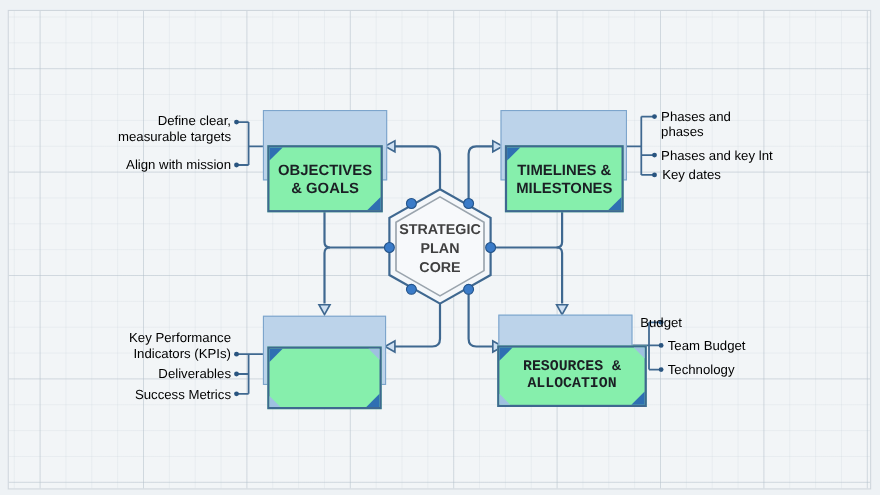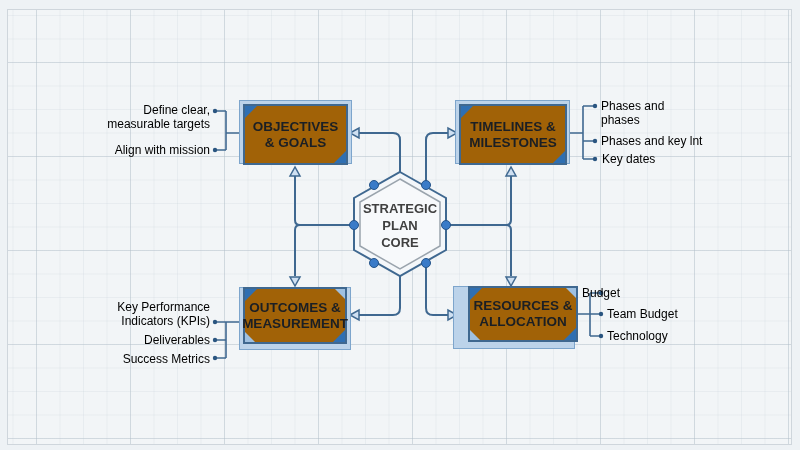--- a/index.html
+++ b/index.html
@@ -16,24 +16,25 @@
       linear-gradient(to right, rgba(180,192,202,0.45) 1px, transparent 1px),
       linear-gradient(to bottom, rgba(180,192,202,0.45) 1px, transparent 1px),
       linear-gradient(to right, rgba(200,210,218,0.25) 1px, transparent 1px),
       linear-gradient(to bottom, rgba(200,210,218,0.25) 1px, transparent 1px);
     background-size: 94px 94px, 94px 94px, 23.5px 23.5px, 23.5px 23.5px;
     background-position: 28px 52px, 28px 52px, 28px 52px, 28px 52px;
   }
   svg.wires { position: absolute; left: 0; top: 0; }
   .box {
     position: absolute; box-sizing: border-box;
-    background: #a16207;
+    background: #86efac;
     border: 2px solid #3f6890;
     display: flex; align-items: center; justify-content: center;
     text-align: center;
+    margin-top: 28px;
   }
   .box-shadow {
     position: absolute; box-sizing: border-box;
     background: #bcd3ea; border: 1px solid #7da5cc;
   }
   .box .label {
     font-weight: bold; font-size: 13.5px; line-height: 16px; color: #1b1f24;
     white-space: pre-line;
   }
   .corner { position: absolute; width: 0; height: 0; }
@@ -145,30 +146,28 @@
 phases</div>
 <div class="note" style="left:601px;top:134px;">Phases and key lnt</div>
 <div class="note" style="left:602px;top:152px;">Key dates</div>
 
 <div class="box-shadow" style="left:239px;top:287px;width:112px;height:63px;"></div>
 <div class="box" style="left:243px;top:287px;width:104px;height:57px;">
   <span class="corner tl"></span>
   <span class="corner br"></span>
   <span class="corner tr"></span>
   <span class="corner bl"></span>
-  <span class="label">OUTCOMES &amp;
-MEASUREMENT</span>
 </div>
 <div class="note right-align" style="right:590px;top:300px;">Key Performance
 Indicators (KPIs)</div>
 <div class="note right-align" style="right:590px;top:333px;">Deliverables</div>
 <div class="note right-align" style="right:590px;top:352px;">Success Metrics</div>
 
 <div class="box-shadow" style="left:453px;top:286px;width:122px;height:63px;"></div>
-<div class="box" style="left:468px;top:286px;width:110px;height:56px;">
+<div class="box" style="left:452px;top:286px;width:136px;height:56px;font-family:Liberation Mono, monospace;">
   <span class="corner tl"></span>
   <span class="corner br"></span>
   <span class="corner tr"></span>
   <span class="corner bl"></span>
   <span class="label">RESOURCES &amp;
 ALLOCATION</span>
 </div>
 <div class="note" style="left:582px;top:286px;">Budget</div>
 <div class="note" style="left:607px;top:307px;">Team Budget</div>
 <div class="note" style="left:607px;top:329px;">Technology</div>

